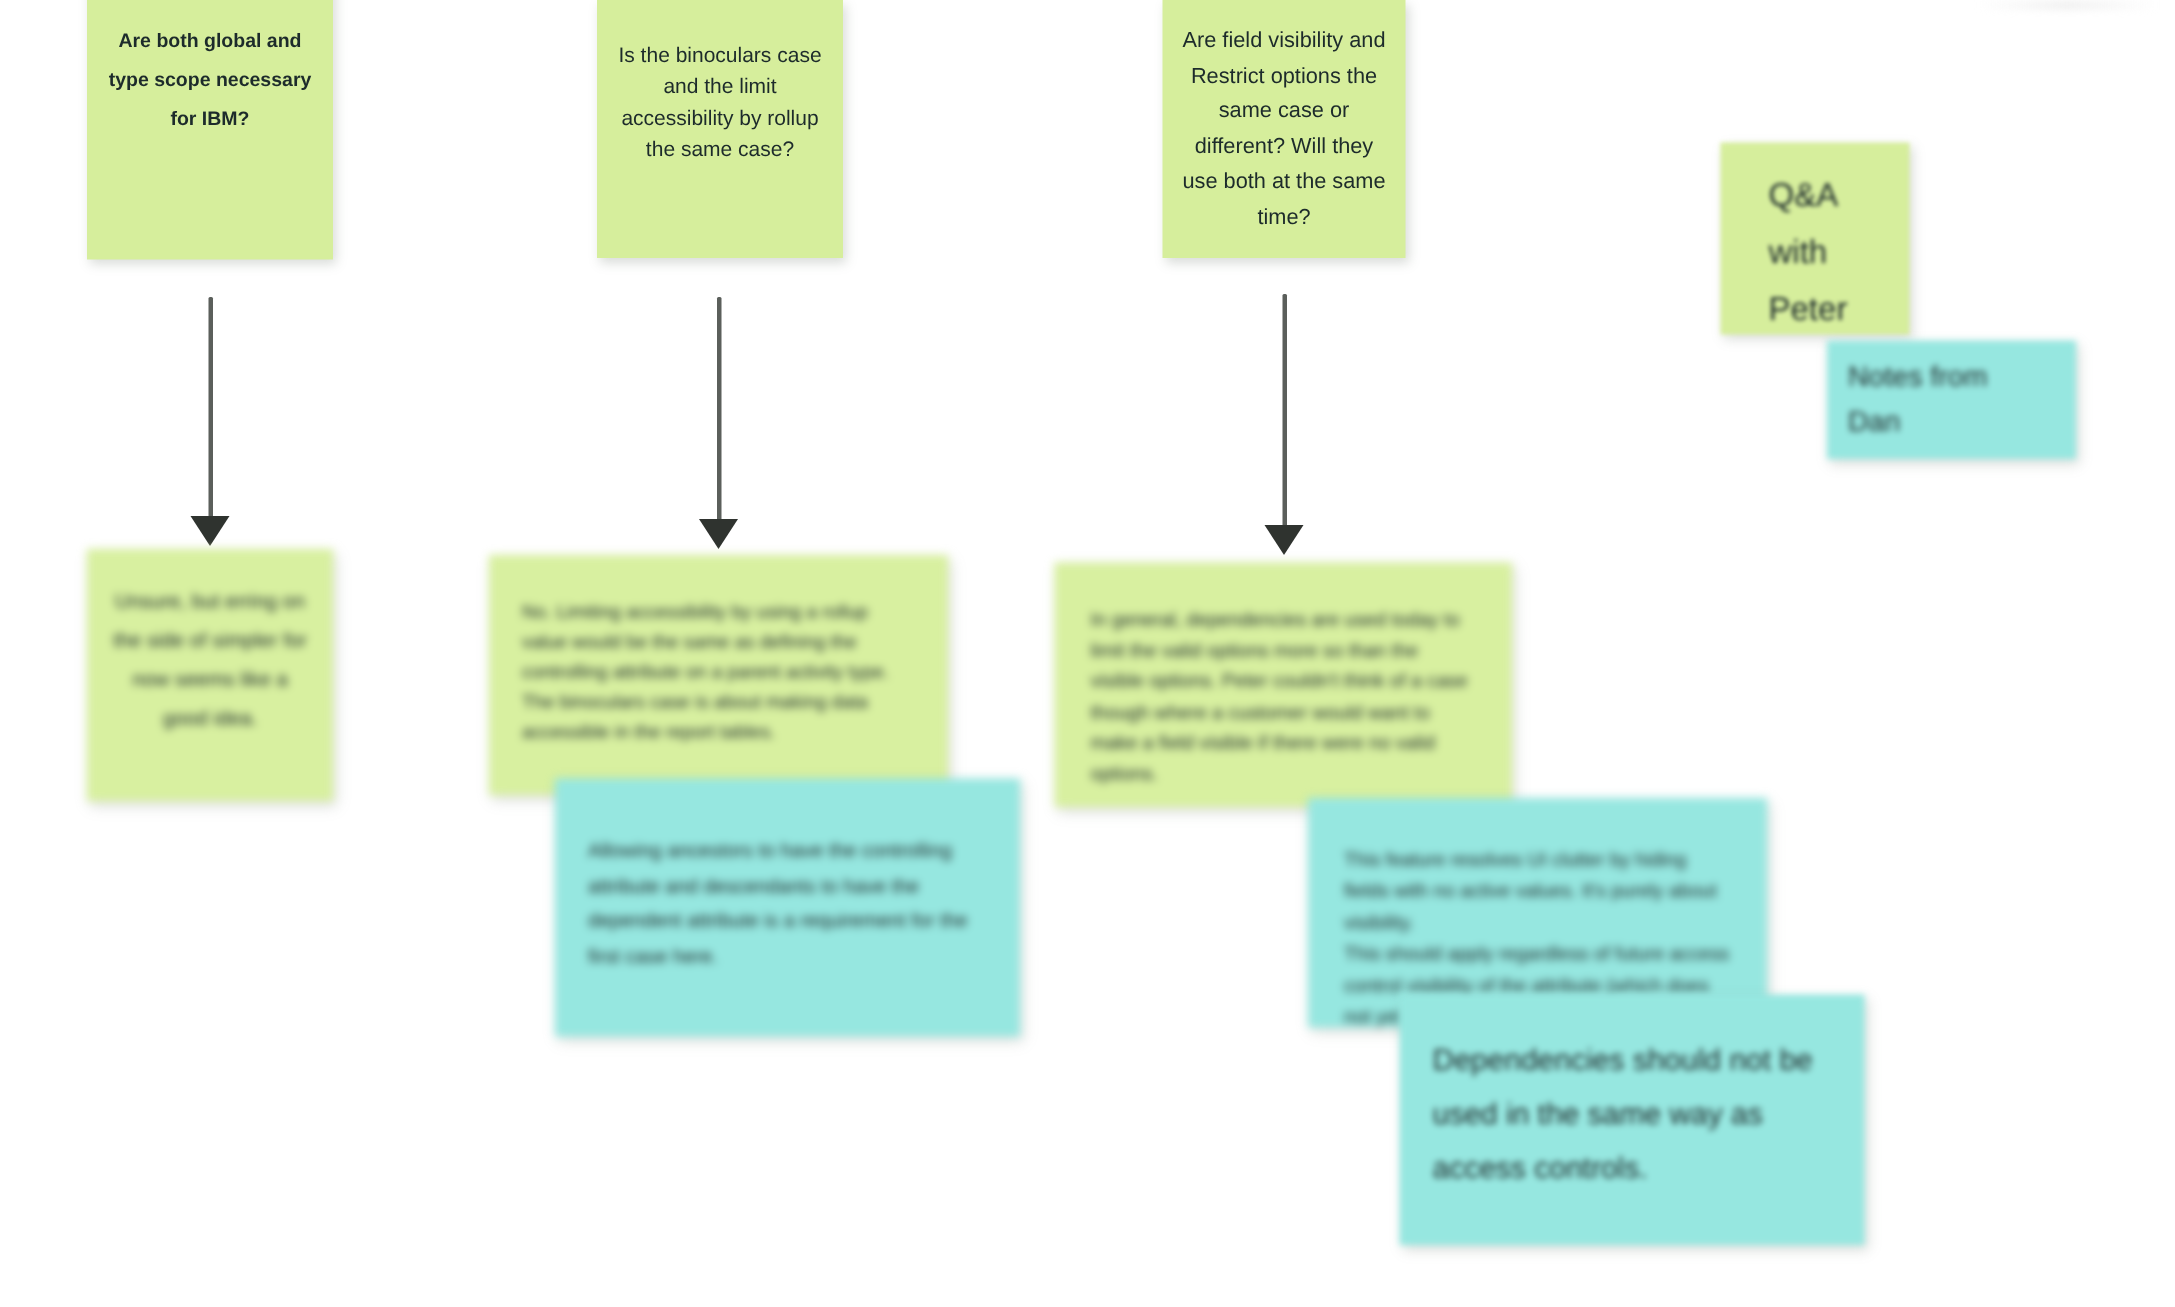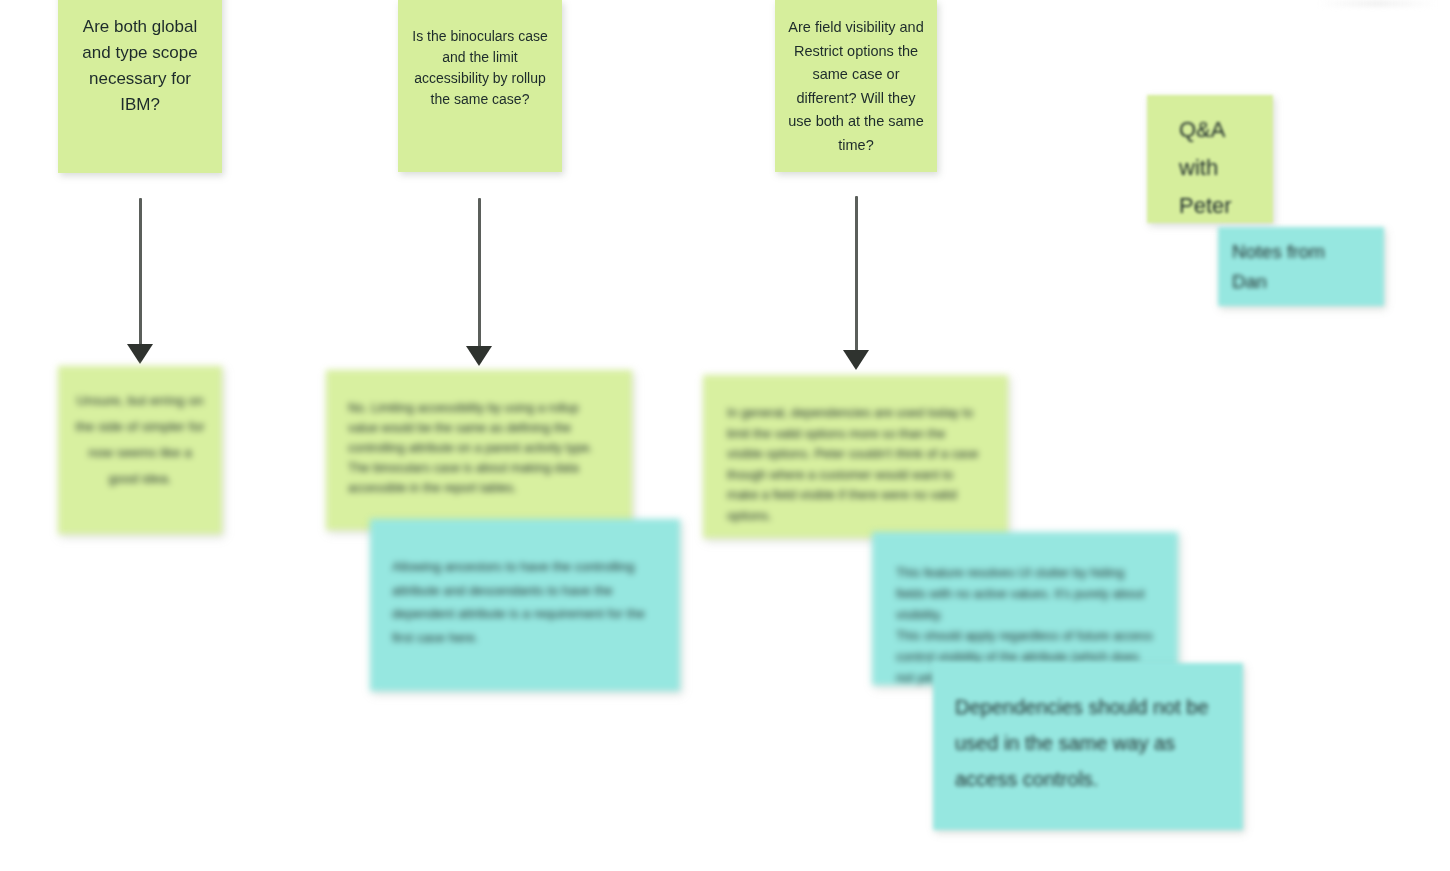--- a/index.html
+++ b/index.html
@@ -35,21 +35,21 @@
 
   
   .q{align-items:center;text-align:center;}
   .q .txt{text-align:center;}
   .blur-2{filter:blur(3.0px);}
   .blur-light{filter:blur(1.4px);}
   .blur-med{filter:blur(2.0px);}
 
   
   #note-q1{left:58px;top:-12px;width:164px;height:185px;padding:26px 14px 10px;}
-  #note-q1 .txt{font-size:17px;line-height:26px;}
+  #note-q1 .txt{font-size:13px;line-height:26px;font-weight:bold;}
 
   #note-q2{left:398px;top:0px;width:164px;height:172px;padding:26px 12px 10px;}
   #note-q2 .txt{font-size:14px;line-height:21px;}
 
   #note-q3{left:775px;top:0px;width:162px;height:172px;padding:16px 12px 10px;}
   #note-q3 .txt{font-size:14.5px;line-height:23.5px;}
 
   #note-a1{left:58px;top:366px;width:164px;height:168px;padding:22px 16px 10px;}
   #note-a1 .txt{font-size:13.5px;line-height:26px;text-align:center;}
 

